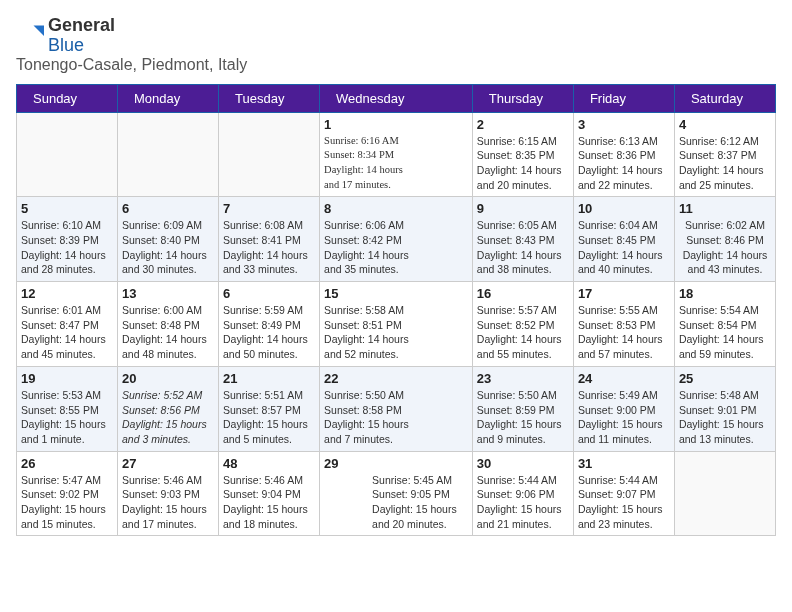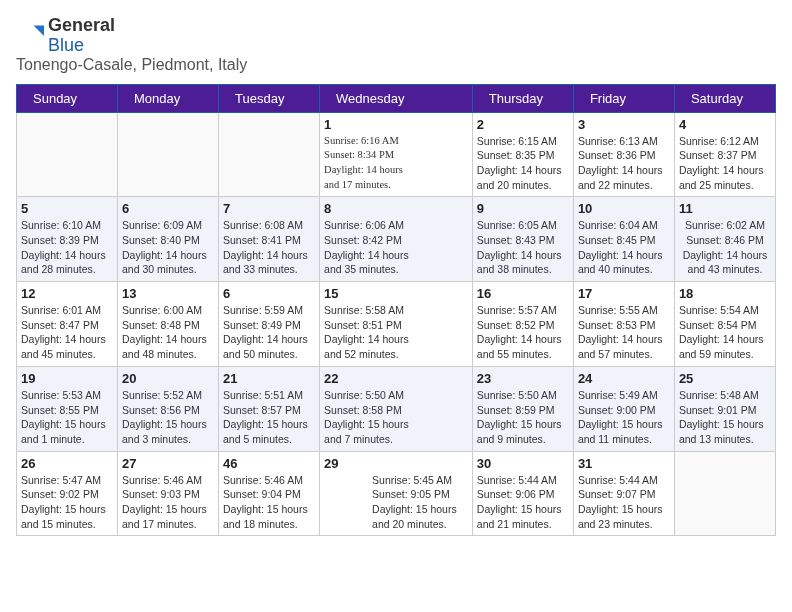--- a/index.html
+++ b/index.html
@@ -262,21 +262,21 @@
       <tr>
         <td>
           <div class="day-num">19</div>
           <div class="day-info" style="white-space: pre-line;">Sunrise: 5:53 AM
 Sunset: 8:55 PM
 Daylight: 15 hours
 and 1 minute.</div>
         </td>
         <td>
           <div class="day-num">20</div>
-          <div class="day-info" style="white-space: pre-line;">Sunrise: 5:52 AM
+          <div class="day-info" style="white-space: pre-line; font-style: italic;">Sunrise: 5:52 AM
 Sunset: 8:56 PM
 Daylight: 15 hours
 and 3 minutes.</div>
         </td>
         <td>
           <div class="day-num">21</div>
           <div class="day-info" style="white-space: pre-line;">Sunrise: 5:51 AM
 Sunset: 8:57 PM
 Daylight: 15 hours
 and 5 minutes.</div>
@@ -319,21 +319,21 @@
 and 15 minutes.</div>
         </td>
         <td>
           <div class="day-num">27</div>
           <div class="day-info" style="white-space: pre-line;">Sunrise: 5:46 AM
 Sunset: 9:03 PM
 Daylight: 15 hours
 and 17 minutes.</div>
         </td>
         <td>
-          <div class="day-num">46</div>
+          <div class="day-num">48</div>
           <div class="day-info" style="white-space: pre-line;">Sunrise: 5:46 AM
 Sunset: 9:04 PM
 Daylight: 15 hours
 and 18 minutes.</div>
         </td>
         <td>
           <div class="day-num">29</div>
           <div class="day-info" style="white-space: pre-line; margin-left: 48px;">Sunrise: 5:45 AM
 Sunset: 9:05 PM
 Daylight: 15 hours

